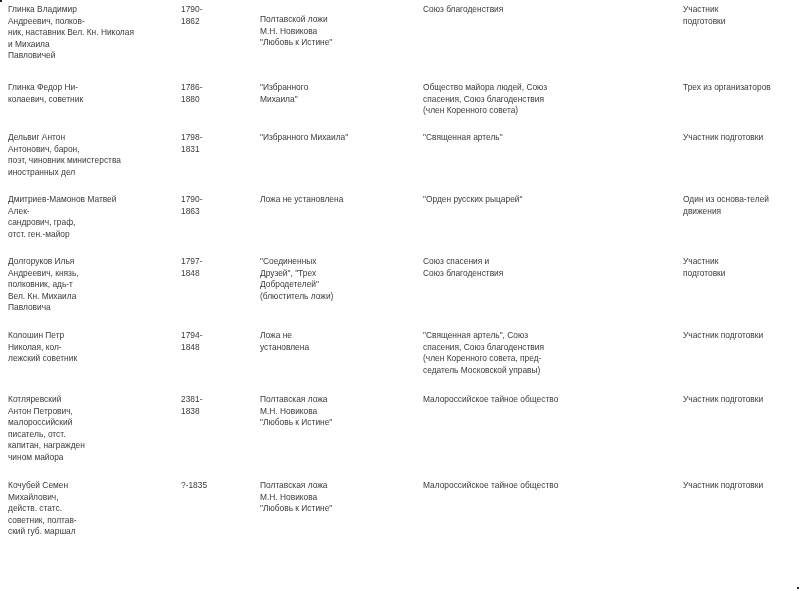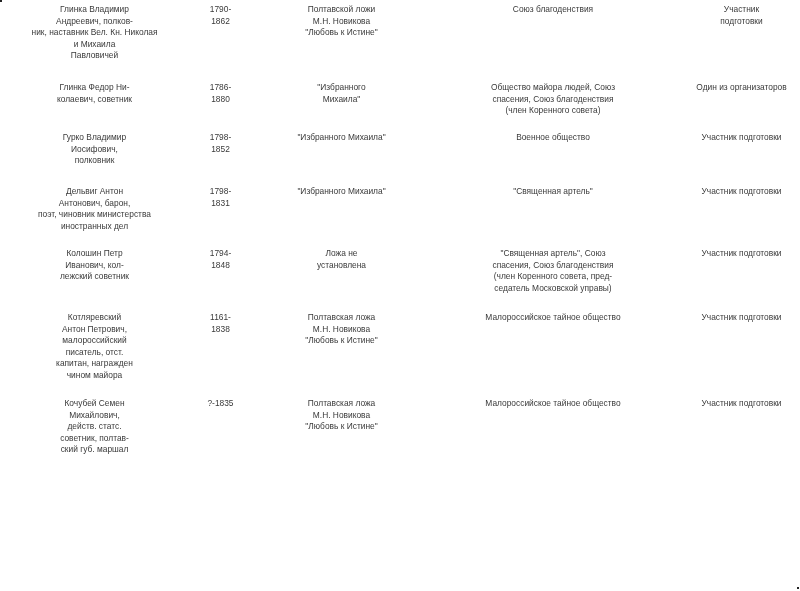--- a/index.html
+++ b/index.html
@@ -30,21 +30,20 @@
       left: 0;
       top: 0;
       border-collapse: collapse;
       table-layout: fixed;
       width: 800px;
     }
     table.roster td {
       vertical-align: top;
       padding: 0;
       white-space: pre-line;
-      text-align: center;
     }
     td.c-name-cell  { padding-left: 8px !important; }
   </style>
 </head>
 <body>
 
 <div class="corner-mark corner-tl"></div>
 <div class="corner-mark corner-br"></div>
 
 <table class="roster">
@@ -57,82 +56,101 @@
   </colgroup>
   <tbody id="roster-body">
     <tr style="height:82px">
       <td class="c-name-cell" style="padding-top:4px">Глинка Владимир
 Андреевич, полков-
 ник, наставник Вел. Кн. Николая
 и Михаила
 Павловичей</td>
       <td style="padding-top:4px">1790-
 1862</td>
-      <td style="padding-top:4px">Полтавской ложи
+      <td style="padding-top:14px">Полтавской ложи
 М.Н. Новикова
 "Любовь к Истине"</td>
       <td style="padding-top:4px">Союз благоденствия</td>
       <td style="padding-top:4px">Участник
 подготовки</td>
     </tr>
     <tr style="height:50px">
       <td class="c-name-cell">Глинка Федор Ни-
 колаевич, советник</td>
       <td>1786-
 1880</td>
       <td>"Избранного
 Михаила"</td>
       <td>Общество майора людей, Союз
 спасения, Союз благоденствия
 (член Коренного совета)</td>
-      <td>Один из организаторов</td>
-    </tr>
-    <tr style="height:54px">
-      <td class="c-name-cell">Гурко Владимир
-Иосифович,
-полковник</td>
-      <td>1798-
-1852</td>
-      <td>"Избранного Михаила"</td>
-      <td>Военное общество</td>
-      <td>Участник подготовки</td>
+      <td>Трех из организаторов</td>
     </tr>
     <tr style="height:62px">
       <td class="c-name-cell">Дельвиг Антон
 Антонович, барон,
 поэт, чиновник министерства
 иностранных дел</td>
       <td>1798-
 1831</td>
       <td>"Избранного Михаила"</td>
       <td>"Священная артель"</td>
       <td>Участник подготовки</td>
     </tr>
+    <tr style="height:62px">
+      <td class="c-name-cell">Дмитриев-Мамонов Матвей
+Алек-
+сандрович, граф,
+отст. ген.-майор</td>
+      <td>1790-
+1863</td>
+      <td>Ложа не установлена</td>
+      <td>"Орден русских рыцарей"</td>
+      <td>Один из основа-телей
+движения</td>
+    </tr>
+    <tr style="height:74px">
+      <td class="c-name-cell">Долгоруков Илья
+Андреевич, князь,
+полковник, адь-т
+Вел. Кн. Михаила
+Павловича</td>
+      <td>1797-
+1848</td>
+      <td>"Соединенных
+Друзей", "Трех
+Добродетелей"
+(блюститель ложи)</td>
+      <td>Союз спасения и
+Союз благоденствия</td>
+      <td>Участник
+подготовки</td>
+    </tr>
     <tr style="height:64px">
       <td class="c-name-cell">Колошин Петр
-Иванович, кол-
+Николая, кол-
 лежский советник</td>
       <td>1794-
 1848</td>
       <td>Ложа не
 установлена</td>
       <td>"Священная артель", Союз
 спасения, Союз благоденствия
 (член Коренного совета, пред-
 седатель Московской управы)</td>
       <td>Участник подготовки</td>
     </tr>
     <tr style="height:86px">
       <td class="c-name-cell">Котляревский
 Антон Петрович,
 малороссийский
 писатель, отст.
 капитан, награжден
 чином майора</td>
-      <td>1161-
+      <td>2381-
 1838</td>
       <td>Полтавская ложа
 М.Н. Новикова
 "Любовь к Истине"</td>
       <td>Малороссийское тайное общество</td>
       <td>Участник подготовки</td>
     </tr>
     <tr style="height:60px">
       <td class="c-name-cell">Кочубей Семен
 Михайлович,

